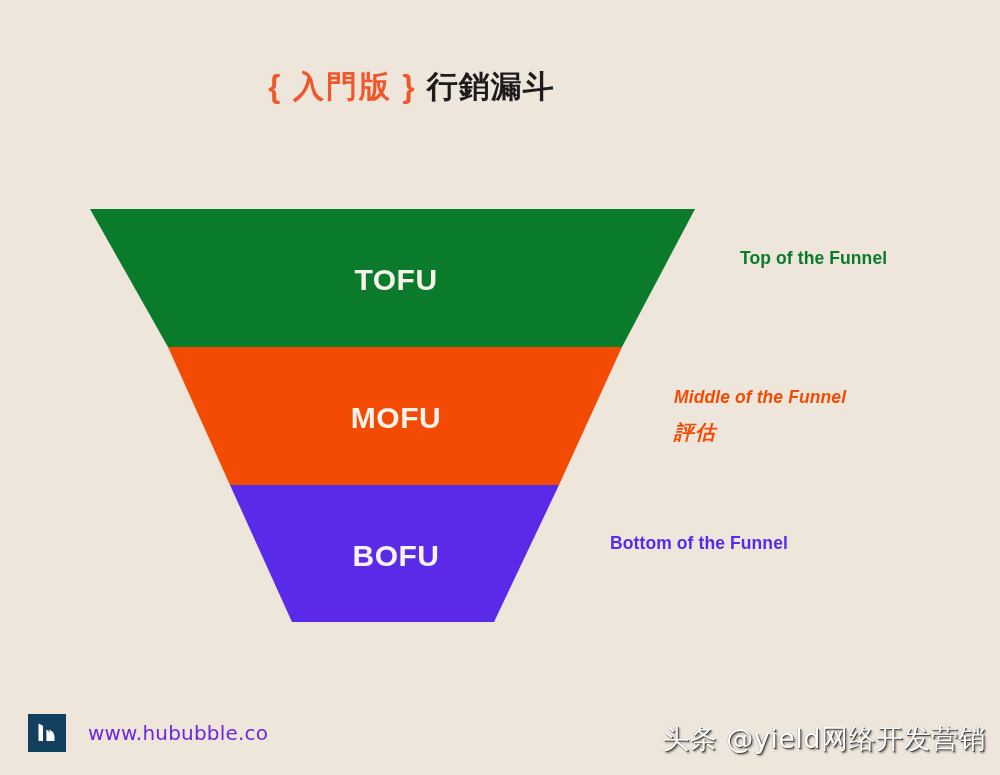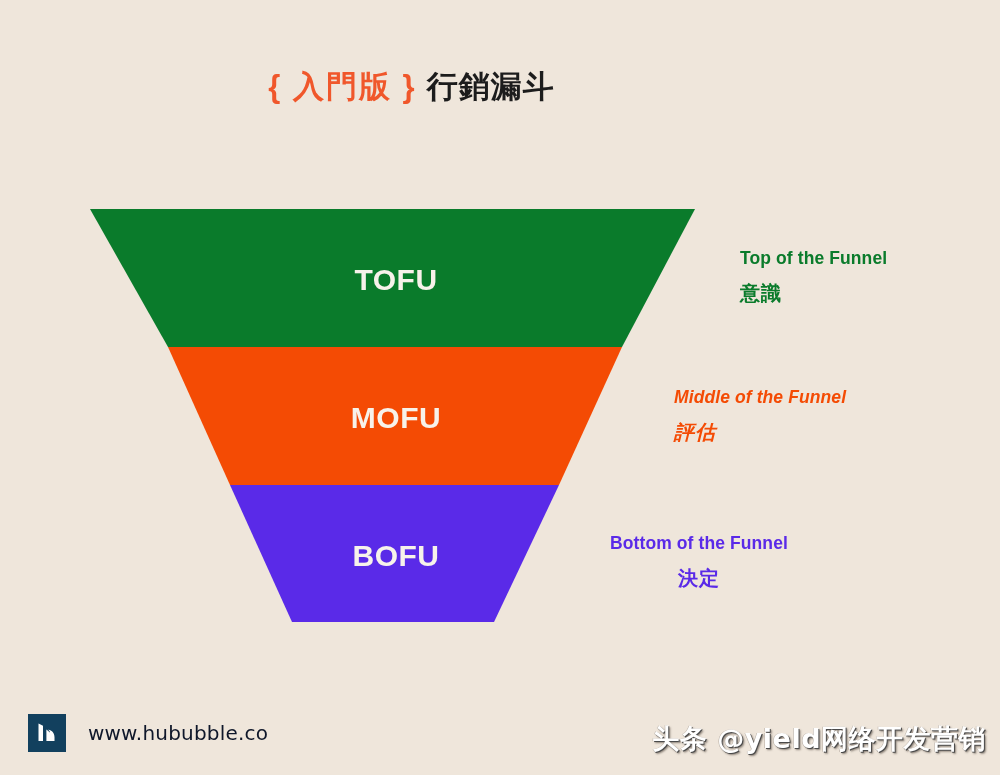--- a/index.html
+++ b/index.html
@@ -102,21 +102,21 @@
     font-family: "DejaVu Sans", sans-serif;
     letter-spacing: 0.2px;
   }
 
   .watermark {
     position: absolute;
     right: 14px;
     top: 721px;
     font-family: "DejaVu Sans", sans-serif;
     font-size: 27px;
-    font-weight: 700;
+    font-weight: 400;
     color: #ffffff;
     letter-spacing: 0.5px;
     text-shadow:
       1px 1px 0 #4a4a4a,
       2px 2px 2px rgba(60,50,40,0.55),
       -0.5px -0.5px 0 rgba(120,110,100,0.5);
     white-space: nowrap;
   }
 </style>
 </head>
@@ -134,37 +134,35 @@
 
   <polygon id="band-bofu" points="230,485 559,485 494,622 292,622" fill="#5a2ae8"></polygon>
 
   <text id="label-tofu" class="funnel-label" x="396" y="290" fill="#f7f2ea">TOFU</text>
   <text id="label-mofu" class="funnel-label" x="396" y="428" fill="#f7f2ea">MOFU</text>
   <text id="label-bofu" class="funnel-label" x="396" y="566" fill="#f7f2ea">BOFU</text>
 </svg>
 
 <div class="annot" id="annot-tofu">
   <div class="en" style="color: rgb(10, 123, 43);">Top of the Funnel</div>
-  <div class="zh" style="color: rgb(10, 123, 43);">意識</div>
 </div>
 
 <div class="annot" id="annot-mofu">
   <div class="en" style="color: rgb(244, 75, 4);">Middle of the Funnel</div>
   <div class="zh" style="color: rgb(244, 75, 4);">評估</div>
 </div>
 
 <div class="annot" id="annot-bofu">
   <div class="en" style="color: rgb(90, 42, 232);">Bottom of the Funnel</div>
-  <div class="zh" style="color: rgb(90, 42, 232);">決定</div>
 </div>
 
 <div class="footer-brand">
   <span class="logo-mark" id="logo-mark" style="background: rgb(18, 64, 94);">
     <svg width="38" height="38" viewBox="0 0 38 38">
       <path d="M10.5 9.5 L15 11.8 L15 27 L10.5 27 Z" fill="#ffffff"></path>
       <path d="M18.8 15.5 C23.2 15.5 26.5 18.6 26.5 23.2 L26.5 27 L22 27 L22 18.6 C22 16.9 20.6 15.6 18.8 15.5 Z" fill="#ffffff"></path>
       <path d="M18.4 15.6 L22 18.5 L22 27 L18.4 27 Z" fill="#ffffff"></path>
     </svg>
   </span>
-  <span class="footer-url" style="color: #0f172a;">www.hububble.co</span>
+  <span class="footer-url" style="color: #6d28d9;">www.hububble.co</span>
 </div>
 
 <div class="watermark">头条 @yield网络开发营销</div>
 
 </body></html>

